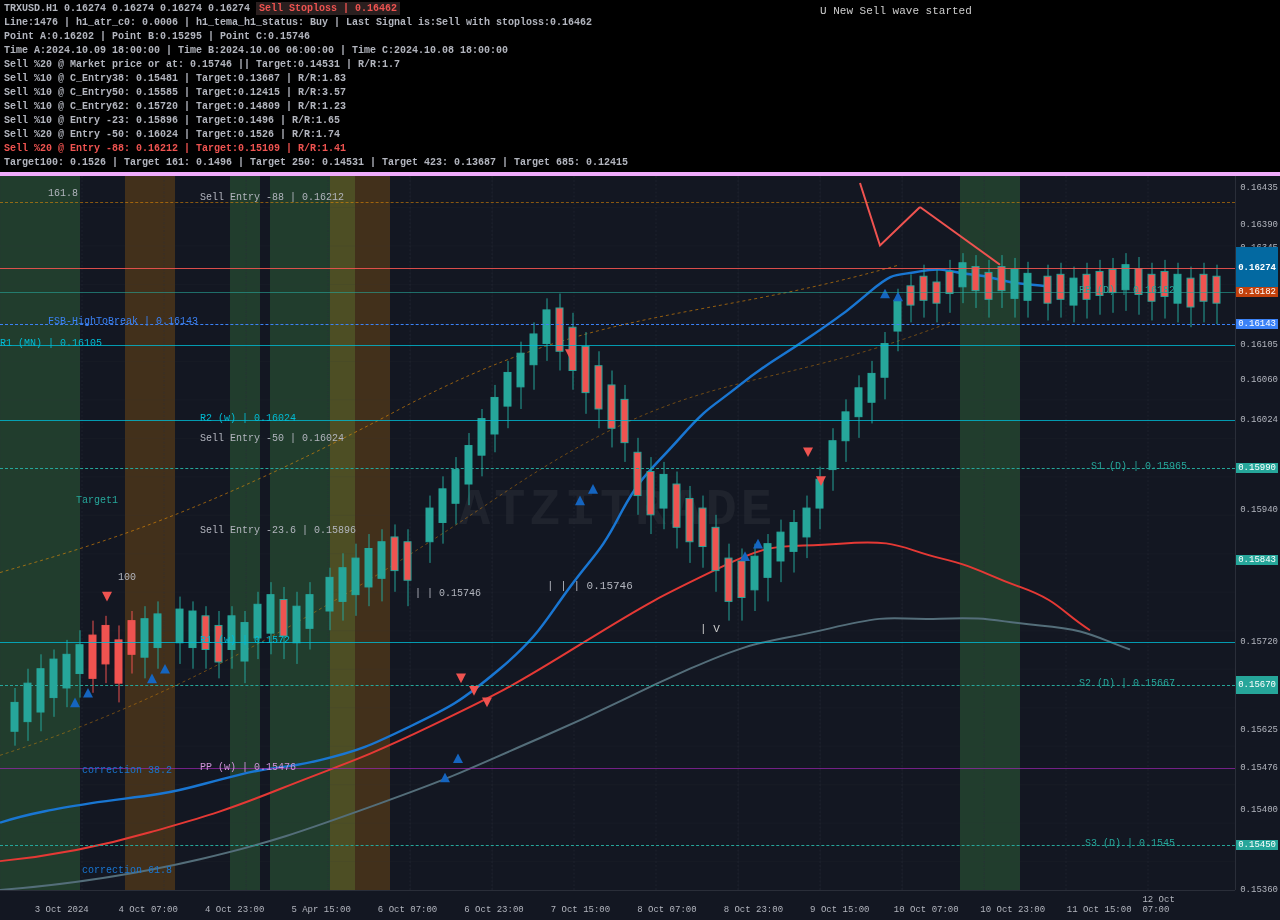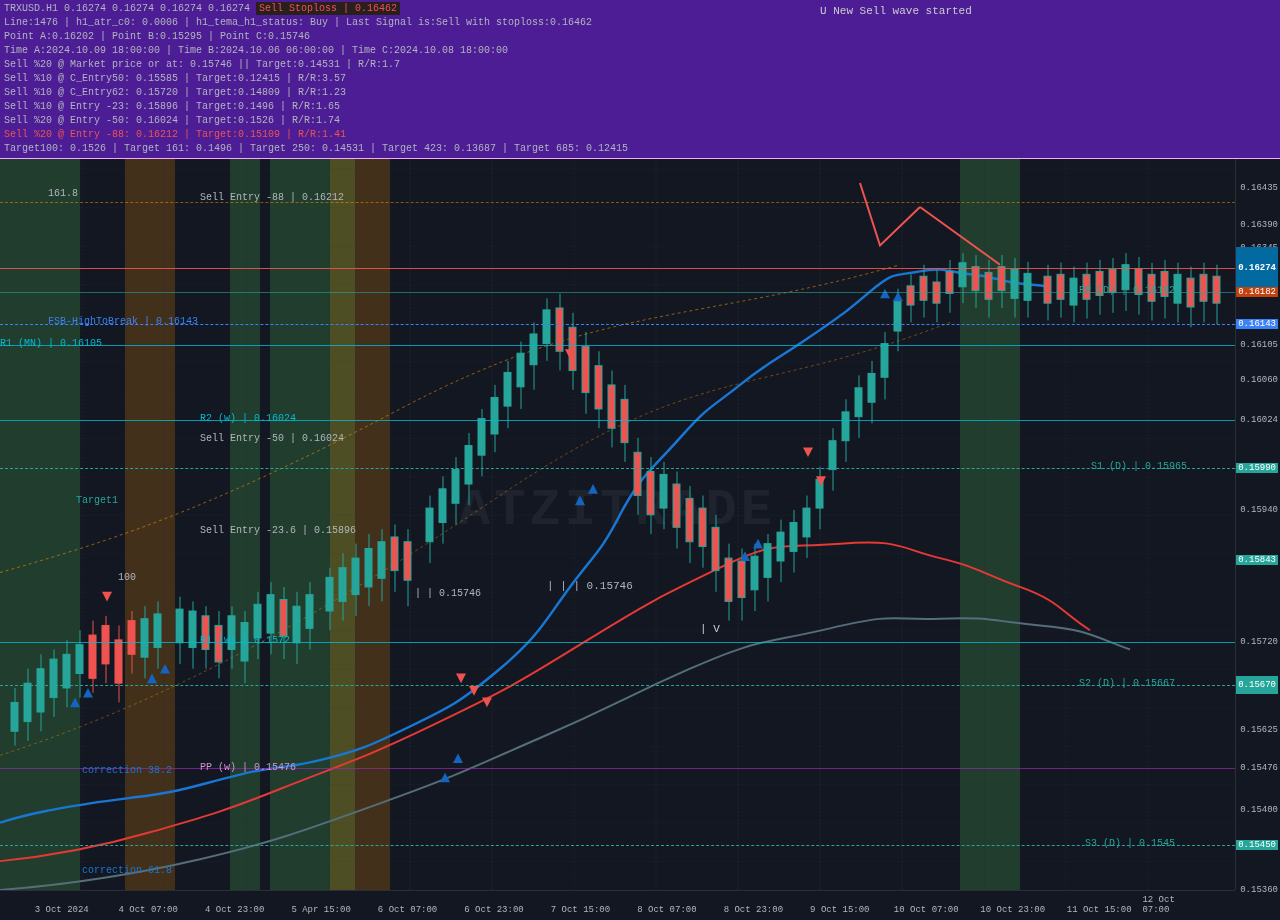--- a/index.html
+++ b/index.html
@@ -21,24 +21,25 @@
       background: #131722;
       overflow: hidden;
     }
 
     
     #top-bar {
       position: absolute;
       top: 0;
       left: 0;
       right: 0;
-      background: #4c1d95;
+      background: #000000;
       padding: 2px 4px;
       z-index: 10;
-      border-bottom: 1px solid #f0abfc;
+      border-bottom: 4px solid #f0abfc;
+      font-weight: bold;
     }
 
     .top-bar-line {
       line-height: 14px;
       font-size: 10px;
       color: #b2b5be;
     }
 
     .highlight-sell {
       color: #ef5350;
@@ -188,20 +189,21 @@
   <div id="top-bar">
     <div class="top-bar-line">
       <span style="color:#b2b5be">TRXUSD.H1</span>
       <span style="color:#b2b5be"> 0.16274 0.16274 0.16274 0.16274 </span>
       <span class="highlight-sell">Sell Stoploss | 0.16462</span>
     </div>
     <div class="top-bar-line" style="color:#b2b5be">Line:1476  |  h1_atr_c0: 0.0006  |  h1_tema_h1_status: Buy  |  Last Signal is:Sell with stoploss:0.16462</div>
     <div class="top-bar-line" style="color:#b2b5be">Point A:0.16202  |  Point B:0.15295  |  Point C:0.15746</div>
     <div class="top-bar-line" style="color:#b2b5be">Time A:2024.10.09 18:00:00  |  Time B:2024.10.06 06:00:00  |  Time C:2024.10.08 18:00:00</div>
     <div class="top-bar-line" style="color:#b2b5be">Sell %20 @ Market price or at: 0.15746  ||  Target:0.14531  |  R/R:1.7</div>
+    <div class="top-bar-line" style="color:#b2b5be">Sell %10 @ C_Entry38: 0.15481  |  Target:0.13687  |  R/R:1.83</div>
     <div class="top-bar-line" style="color:#b2b5be">Sell %10 @ C_Entry50: 0.15585  |  Target:0.12415  |  R/R:3.57</div>
     <div class="top-bar-line" style="color:#b2b5be">Sell %10 @ C_Entry62: 0.15720  |  Target:0.14809  |  R/R:1.23</div>
     <div class="top-bar-line" style="color:#b2b5be">Sell %10 @ Entry -23: 0.15896  |  Target:0.1496  |  R/R:1.65</div>
     <div class="top-bar-line" style="color:#b2b5be">Sell %20 @ Entry -50: 0.16024  |  Target:0.1526  |  R/R:1.74</div>
     <div class="top-bar-line" style="color:#ef5350">Sell %20 @ Entry -88: 0.16212  |  Target:0.15109  |  R/R:1.41</div>
     <div class="top-bar-line" style="color:#b2b5be">Target100: 0.1526  |  Target 161: 0.1496  |  Target 250: 0.14531  |  Target 423: 0.13687  |  Target 685: 0.12415</div>
   </div>
 
   <div id="new-sell-wave" style="left: 820px;">U New Sell wave started</div>
 

